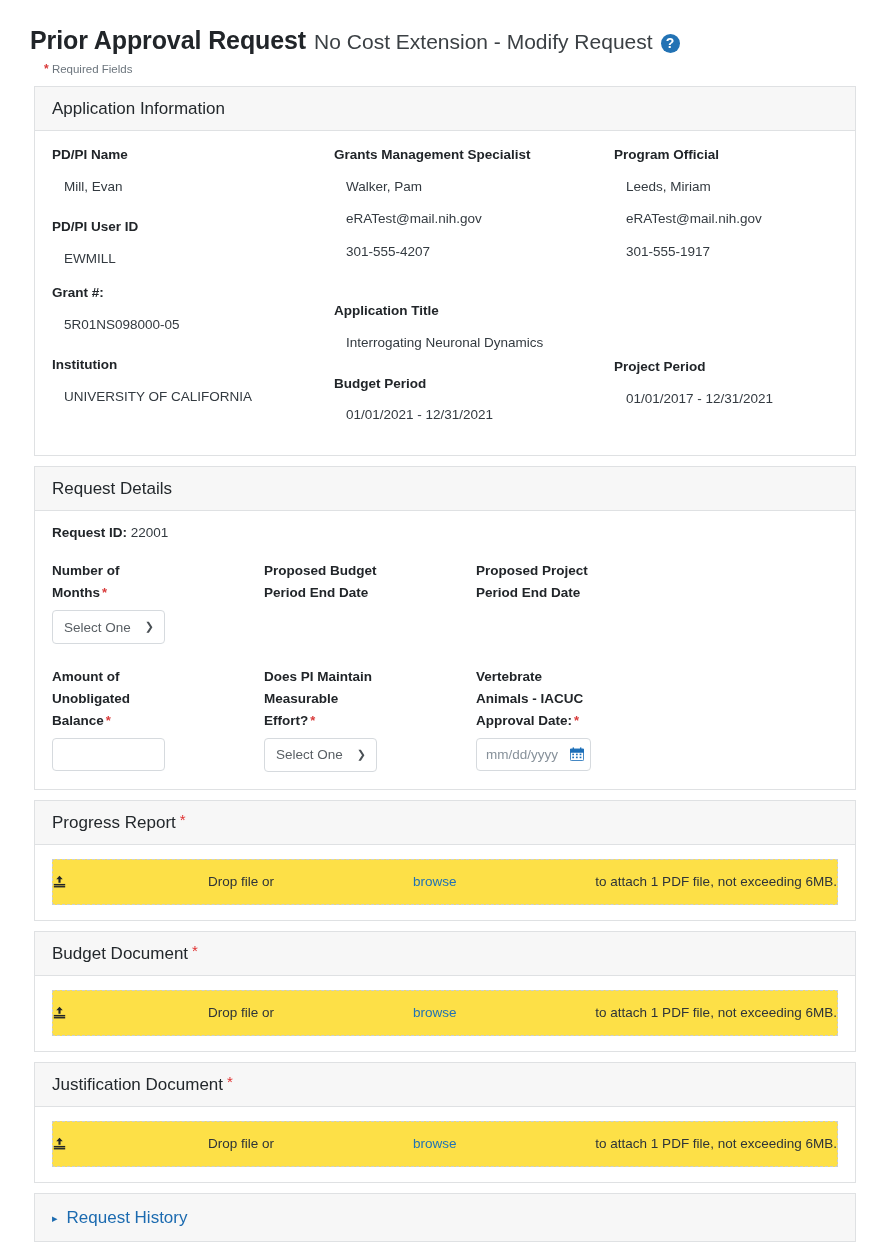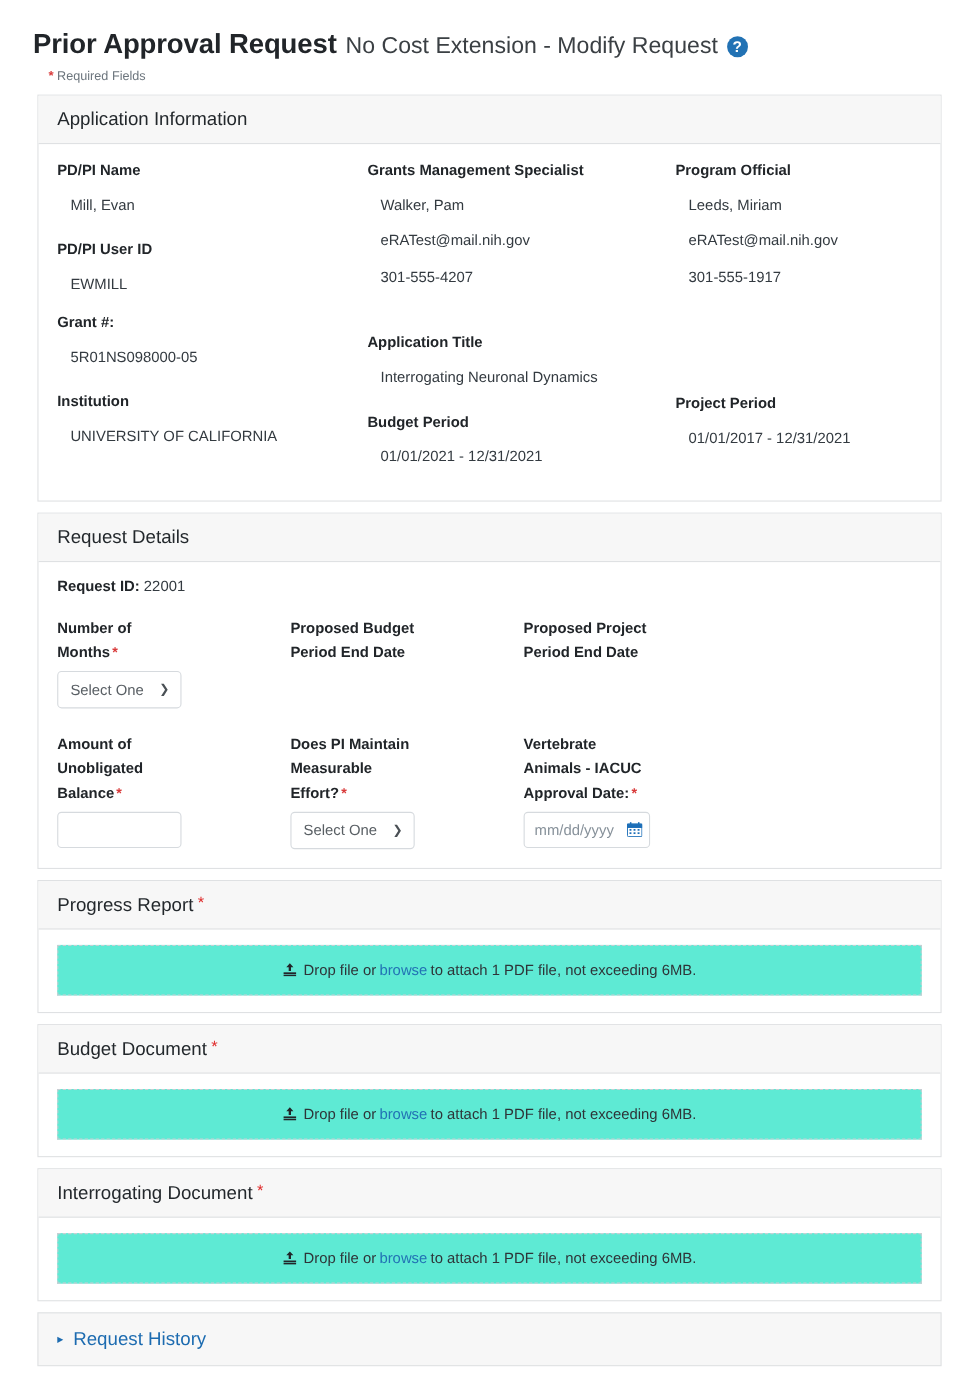--- a/index.html
+++ b/index.html
@@ -208,24 +208,24 @@
     line-height: 0;
   }
 
   
   .dropzone {
     margin: 14px 17px 15px 17px;
     border: 1px dashed #c9ced3;
     height: 46px;
     display: flex;
     align-items: center;
-    justify-content: center;
+    justify-content: space-between;
     font-size: 13.5px;
     color: #2e3438;
-    background: #5eead4;
+    background: #fde047;
     cursor: pointer;
   }
   .dropzone .up-icon {
     margin-right: 6px;
     line-height: 0;
     display: inline-flex;
   }
   .dropzone a {
     color: #2272b4;
     text-decoration: none;
@@ -487,21 +487,21 @@
         </svg>
       </span>
       <span>Drop file or</span>
       <a href="#">browse</a>
       <span>to attach 1 PDF file, not exceeding 6MB.</span>
     </div>
   </div>
 
   <div class="panel">
     <div class="panel-head plain">
-      <span>Interrogating Document</span><span class="star">*</span>
+      <span>Justification Document</span><span class="star">*</span>
     </div>
     <div class="dropzone">
       <span class="up-icon">
         <svg width="13" height="13" viewBox="0 0 16 16" aria-hidden="true">
           <path d="M8 0.8 L12 5.2 H9.3 V9.4 H6.7 V5.2 H4 Z" fill="#212529"></path>
           <rect x="1" y="11" width="14" height="1.9" fill="#212529"></rect>
           <rect x="1" y="13.6" width="14" height="1.7" fill="#212529"></rect>
         </svg>
       </span>
       <span>Drop file or</span>

